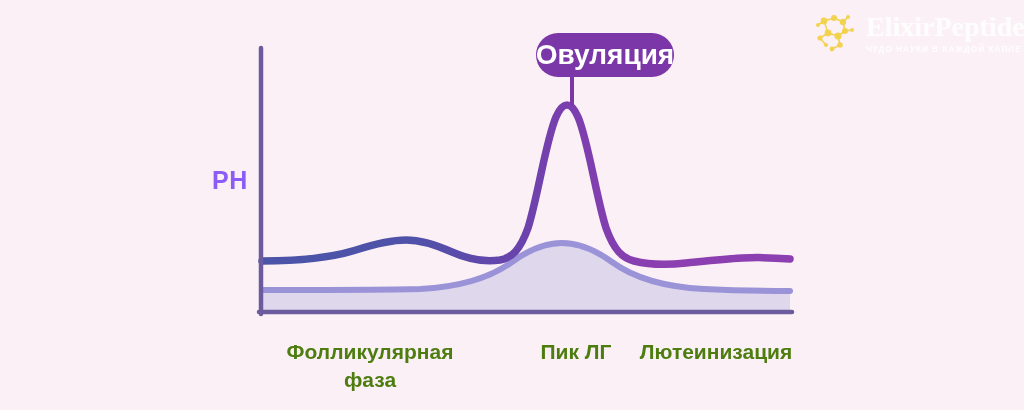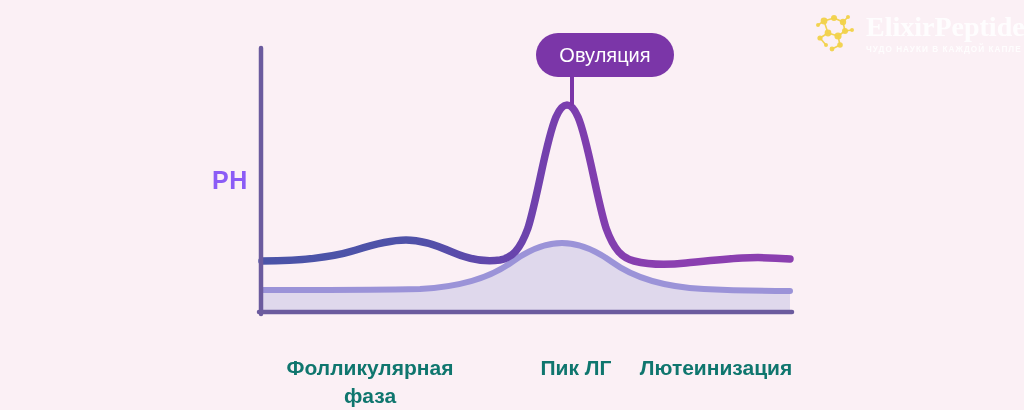--- a/index.html
+++ b/index.html
@@ -51,36 +51,35 @@
     width: 138px;
     height: 44px;
     border-radius: 22px;
     background: #7B36A8;
     display: flex;
     align-items: center;
     justify-content: center;
   }
   #ovulation-badge-label {
     color: #FFFFFF;
-    font-size: 20px;
-    font-weight: 400;
+    font-size: 28px;
+    font-weight: 700;
     line-height: 1;
     white-space: nowrap;
   }
 
   
   .x-label {
     position: absolute;
-    color: #0f766e;
+    color: #4d7c0f;
     font-size: 21px;
     font-weight: 700;
     line-height: 1.32;
     white-space: pre-line;
     text-align: center;
-    margin-top: 16px;
   }
   #x-label-follicular {
     left: 258px;
     top: 338px;
     width: 224px;
   }
   #x-label-lh-peak {
     left: 521px;
     top: 338px;
     width: 110px;

